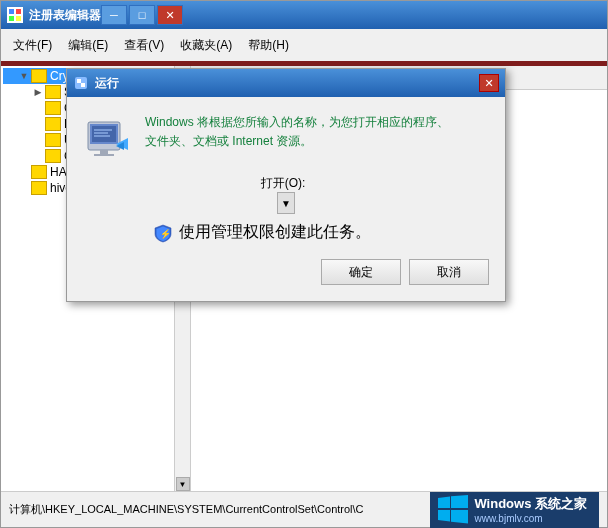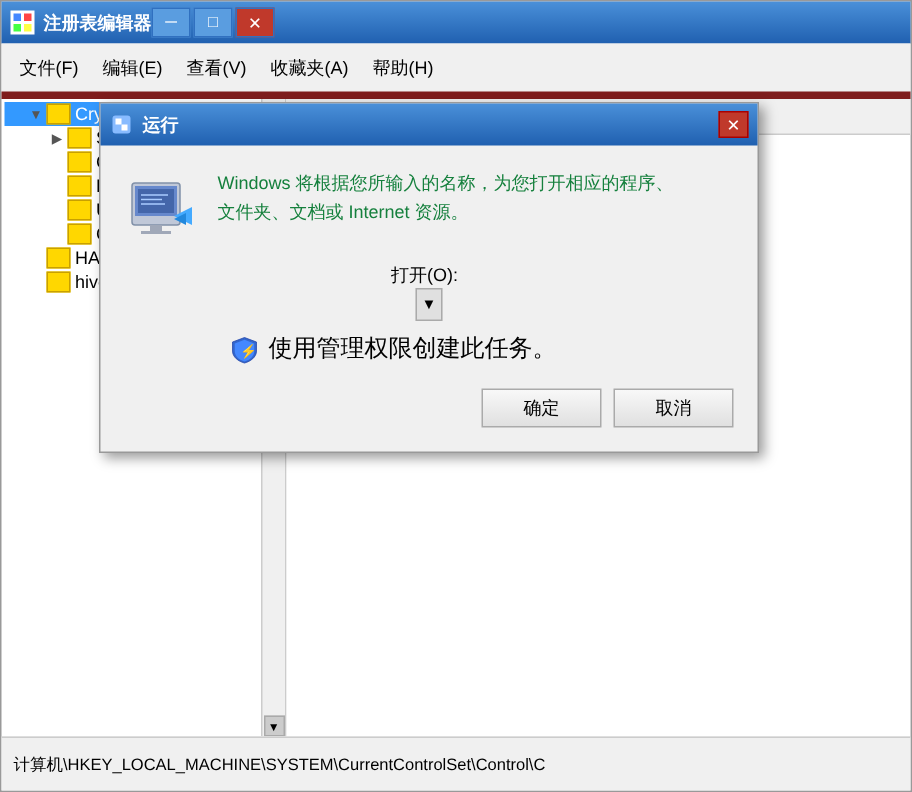--- a/index.html
+++ b/index.html
@@ -445,20 +445,33 @@
           <span style="width:80px; font-size:11px; padding:1px 4px;" data-name="data-type-7"></span>
           <span style="font-size:11px; padding:1px 4px;" data-name="data-value-7">0x00001600 (5632)</span>
         </div>
       </div>
     </div>
 
   </div>
 
   <div class="status-bar" data-name="status-bar">
     <span class="status-text" data-name="status-path">计算机\HKEY_LOCAL_MACHINE\SYSTEM\CurrentControlSet\Control\C</span>
+    <div class="windows-logo-area" data-name="windows-logo-area">
+
+      <svg class="windows-logo" width="30" height="30" viewBox="0 0 30 30" data-name="windows-logo-icon">
+        <polygon points="0,3 12,1.5 12,13 0,13" fill="#00adef"></polygon>
+        <polygon points="13,1.3 30,0 30,13 13,13" fill="#00adef"></polygon>
+        <polygon points="0,15 12,15 12,26.5 0,25" fill="#00adef"></polygon>
+        <polygon points="13,15 30,15 30,28.5 13,26.7" fill="#00adef"></polygon>
+      </svg>
+      <div data-name="windows-text-area">
+        <div style="color:white; font-size:13px; font-weight:bold; white-space:nowrap;" data-name="windows-brand-text">Windows 系统之家</div>
+        <div style="color:#aaccff; font-size:10px;" data-name="windows-website">www.bjmlv.com</div>
+      </div>
+    </div>
   </div>
 
 </div>
 
 <div class="dialog-overlay" data-name="run-dialog">
 
   <div class="dialog-title-bar" data-name="dialog-title-bar">
     <div style="display:flex; align-items:center; gap:6px;" data-name="dialog-title-left">
       <svg width="16" height="16" viewBox="0 0 16 16" data-name="dialog-title-icon">
         <rect x="2" y="2" width="12" height="12" rx="2" fill="#88bbff"></rect>

